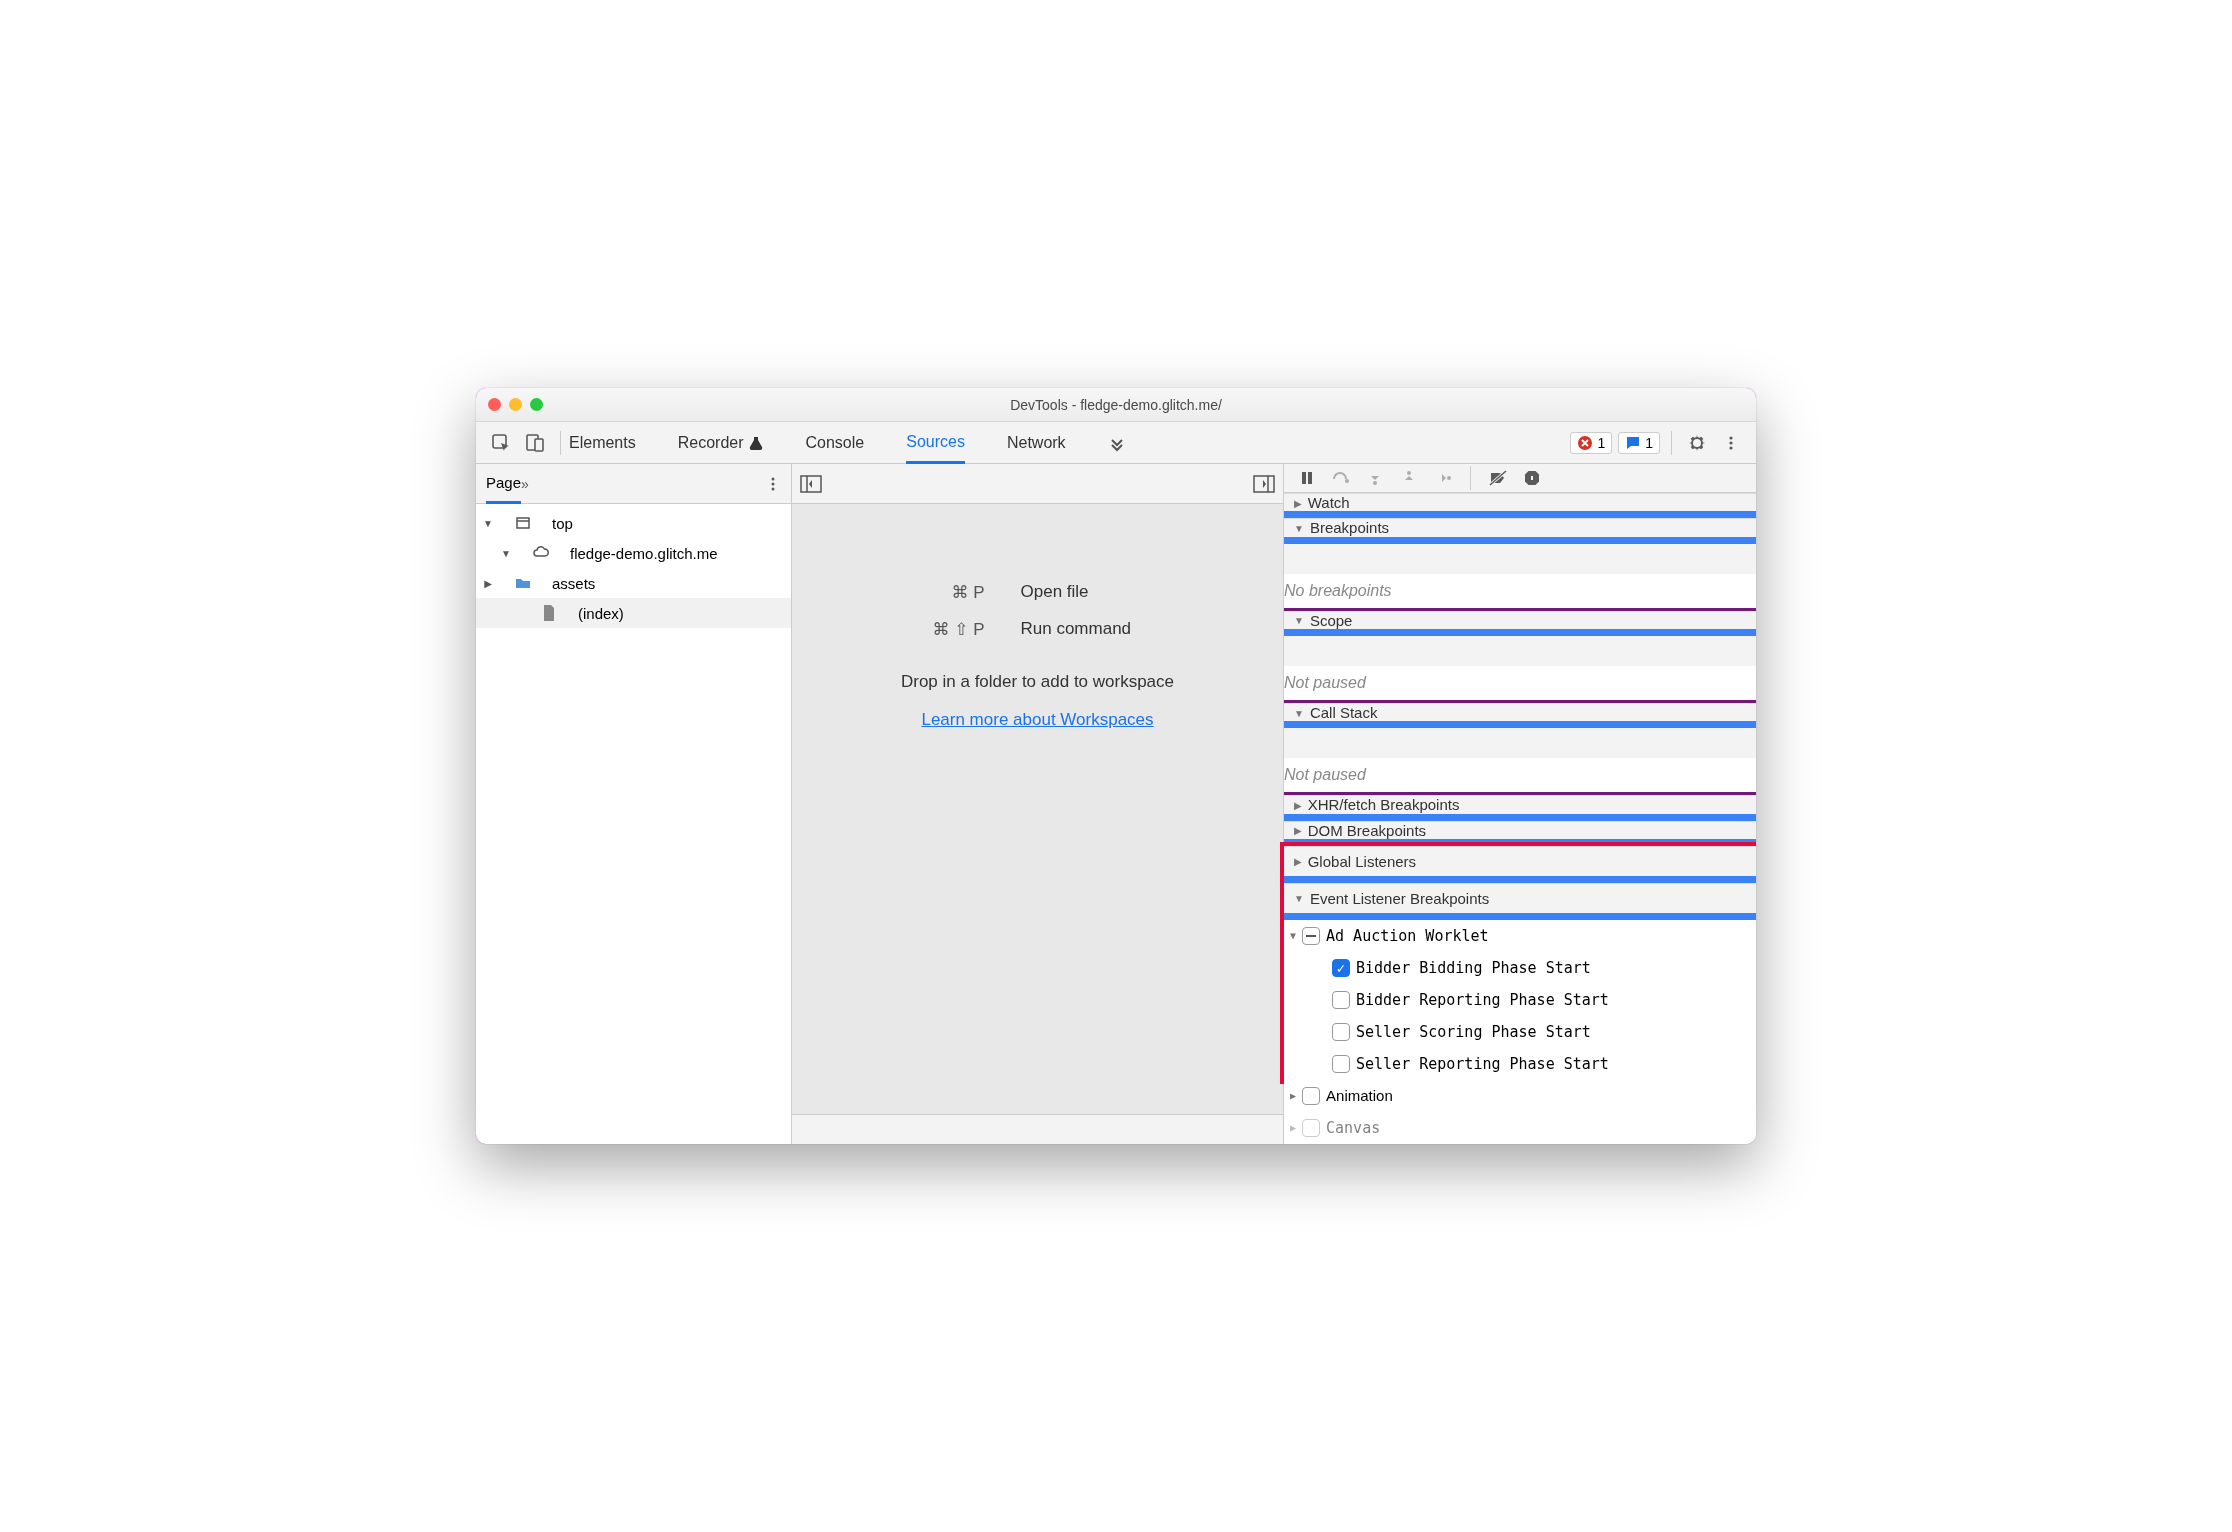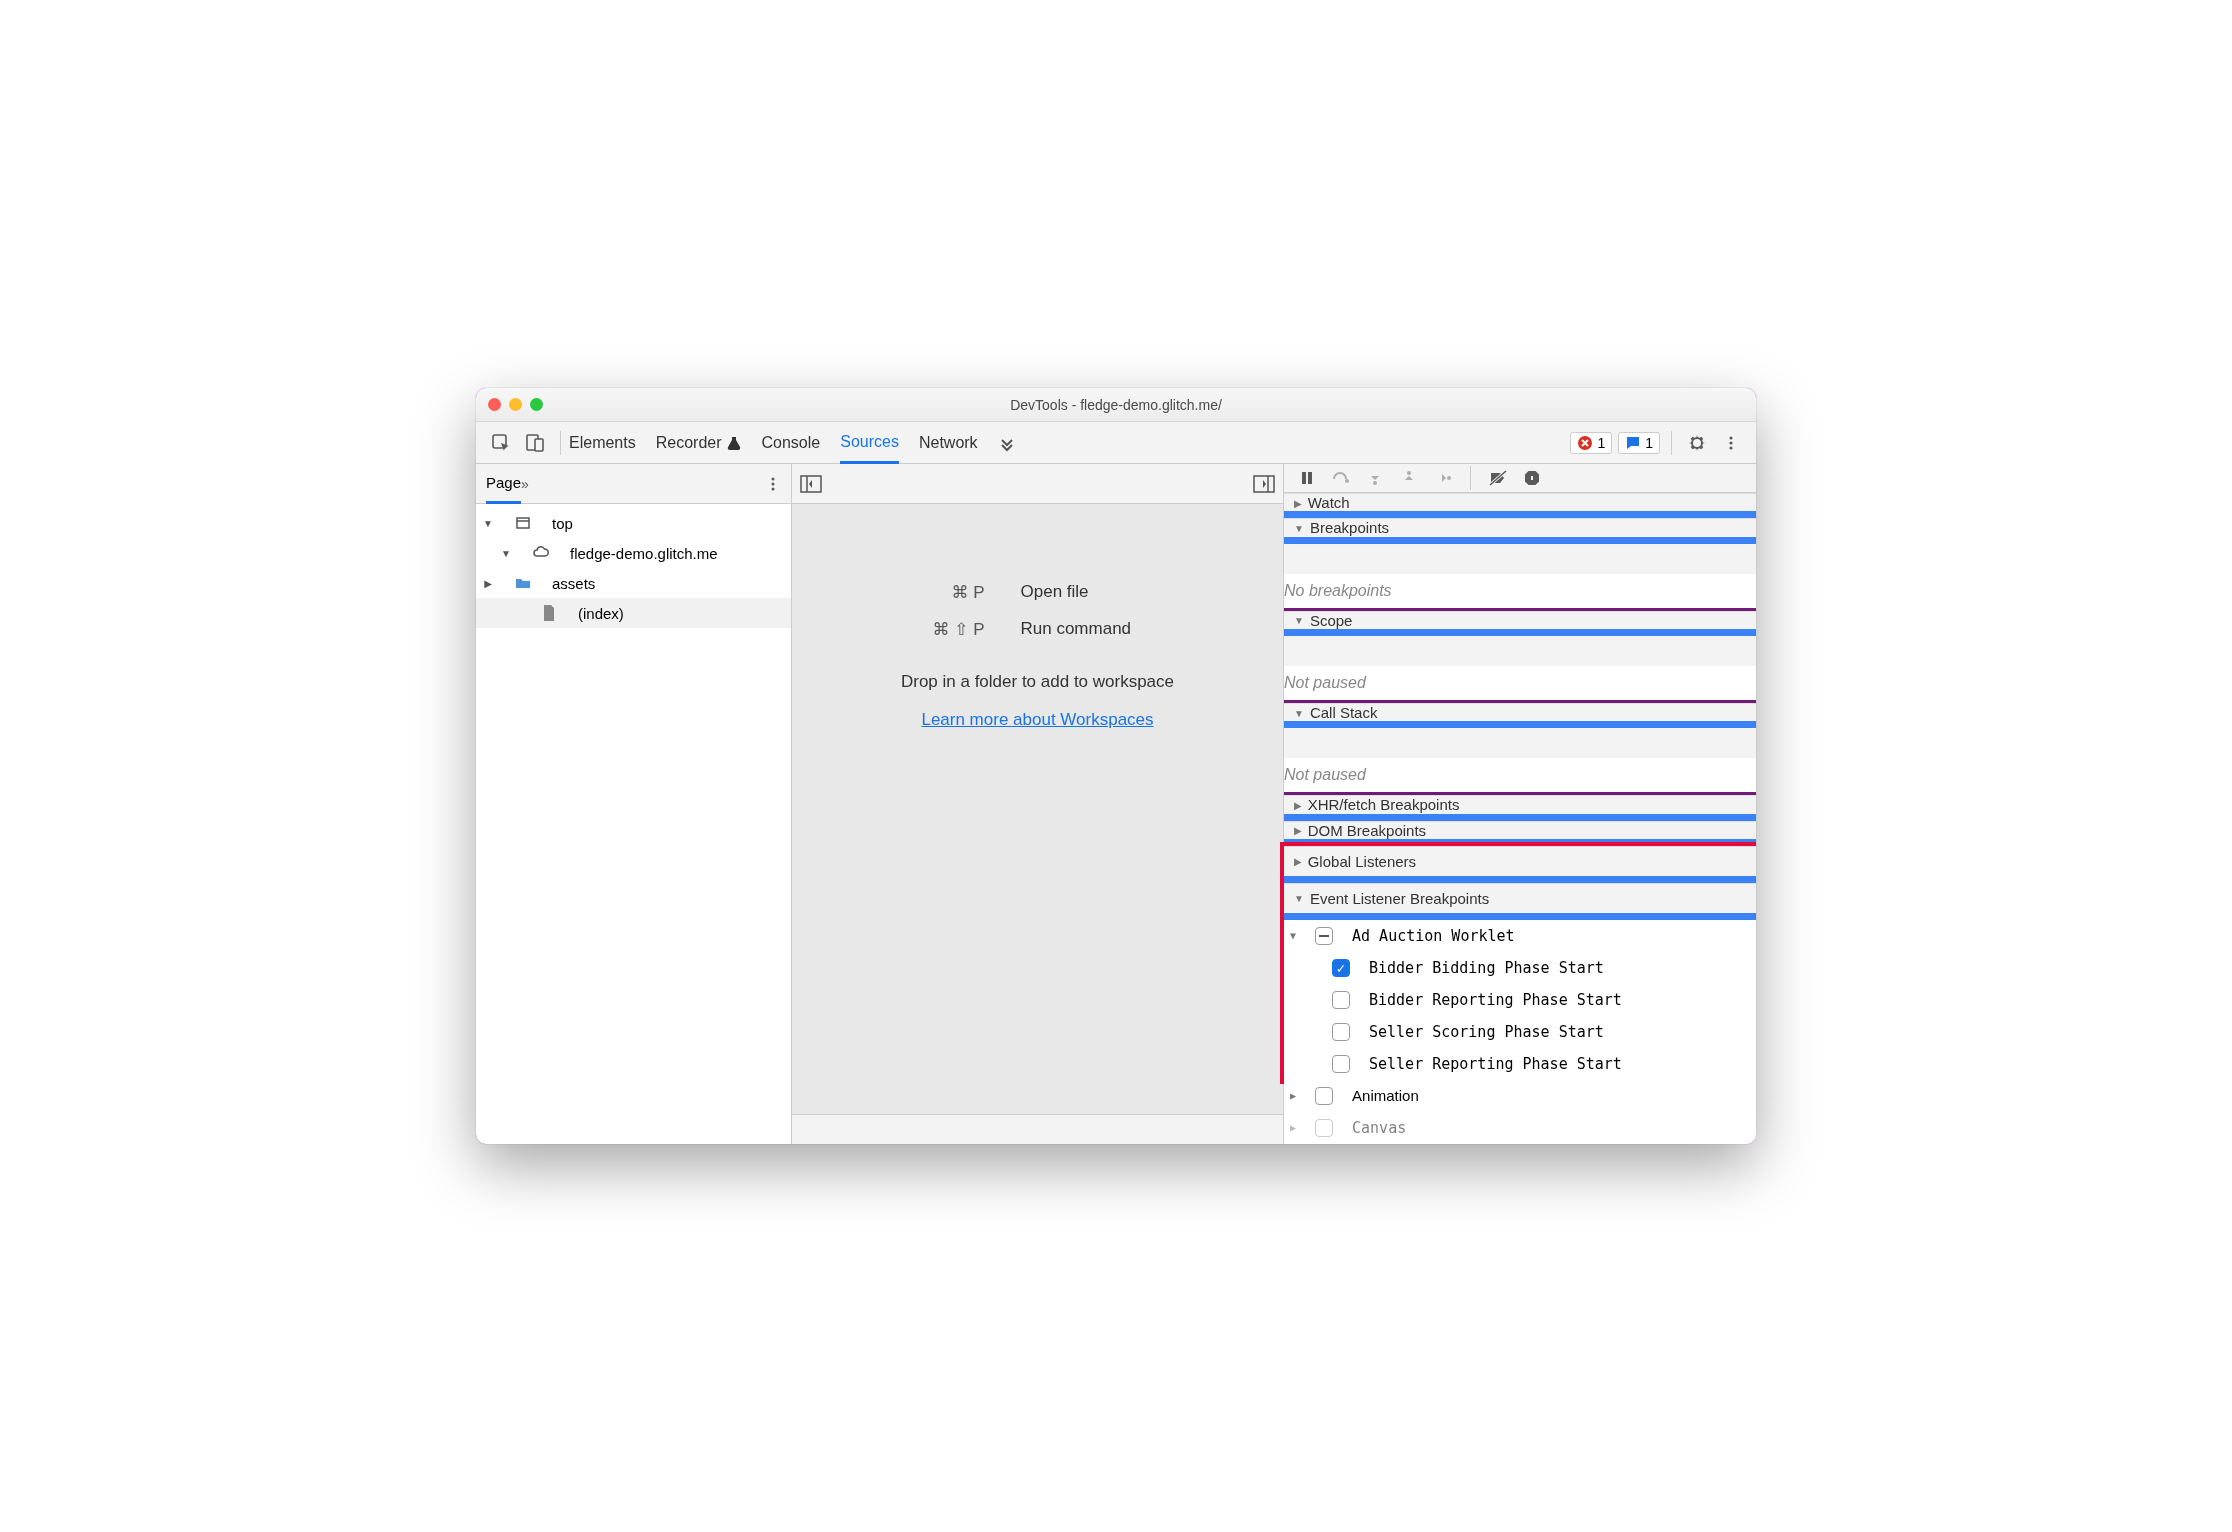--- a/index.html
+++ b/index.html
@@ -40,21 +40,21 @@
   height: 42px;
   display: flex;
   align-items: center;
   border-bottom: 1px solid #ccc;
   background: #f3f3f3;
   padding: 0 8px;
   gap: 0;
 }
 .ticon { width: 34px; height: 30px; display: flex; align-items: center; justify-content: center; color: #5a5a5a; }
 .sep { width: 1px; height: 24px; background: #ccc; margin: 0 8px; }
-.tabs { display: flex; align-items: center; gap: 20px; font-size: 16px; color: #333; }
+.tabs { display: flex; align-items: center; gap: 42px; font-size: 16px; color: #333; }
 .tab { height: 42px; display: flex; align-items: center; cursor: pointer; }
 .tab.active { color: #1a73e8; border-bottom: 3px solid #1a73e8; margin-bottom: -1px; }
 .flask { margin-left: 4px; }
 .spacer { flex: 1; }
 .badge {
   display: flex; align-items: center; gap: 4px;
   border: 1px solid #ccc; border-radius: 3px;
   padding: 2px 6px; margin: 0 3px; font-size: 14px;
   background: #fff;
 }
@@ -85,21 +85,21 @@
 .debug-bar { height: 40px; border-bottom: 1px solid #ccc; display: flex; align-items: center; padding: 0 8px; gap: 4px; }
 .dbtn { width: 30px; height: 28px; display: flex; align-items: center; justify-content: center; color: #5f5f5f; }
 .dbtn.disabled { opacity: 0.45; }
 .section-head { height: 37px; background: #f3f3f3; border-bottom: 7px solid #3b82f6; border-top: 1px solid #ddd; display: flex; align-items: center; padding: 0 10px; font-size: 15px; gap: 6px; color: #333; }
 .section-head:first-of-type { border-top: none; }
 .section-body { background: #fff; padding: 8px 0; text-align: left; font-style: italic; color: #888; font-size: 16px; border-bottom: 3px solid #701a75; margin-top: 30px; }
 .tri { font-size: 11px; color: #777; }
 .tri.right::before { content: "▶"; font-size: 10px; }
 .tri.down::before { content: "▼"; font-size: 10px; }
 .worklet-list { background: #fff; font-family: Menlo, Consolas, monospace; font-size: 15px; }
-.worklet-row { display: flex; align-items: center; height: 32px; padding-left: 6px; gap: 19px; }
+.worklet-row { display: flex; align-items: center; height: 32px; padding-left: 6px; gap: 6px; }
 .worklet-row.sub { padding-left: 48px; }
 .cbox { width: 18px; height: 18px; border: 1.5px solid #999; border-radius: 4px; display: inline-flex; align-items: center; justify-content: center; background: #fff; }
 .cbox.checked { background: #1a73e8; border-color: #1a73e8; color: #fff; font-size: 14px; }
 .cbox.indeterminate::after { content: ""; width: 10px; height: 2px; background: #555; }
 .highlight-box { border: 4px solid #e30b3d; margin: -4px; padding: 0; }
 .mono { font-family: Menlo, Consolas, monospace; }
 svg { display: block; }
 </style>
 </head>
 <body>

